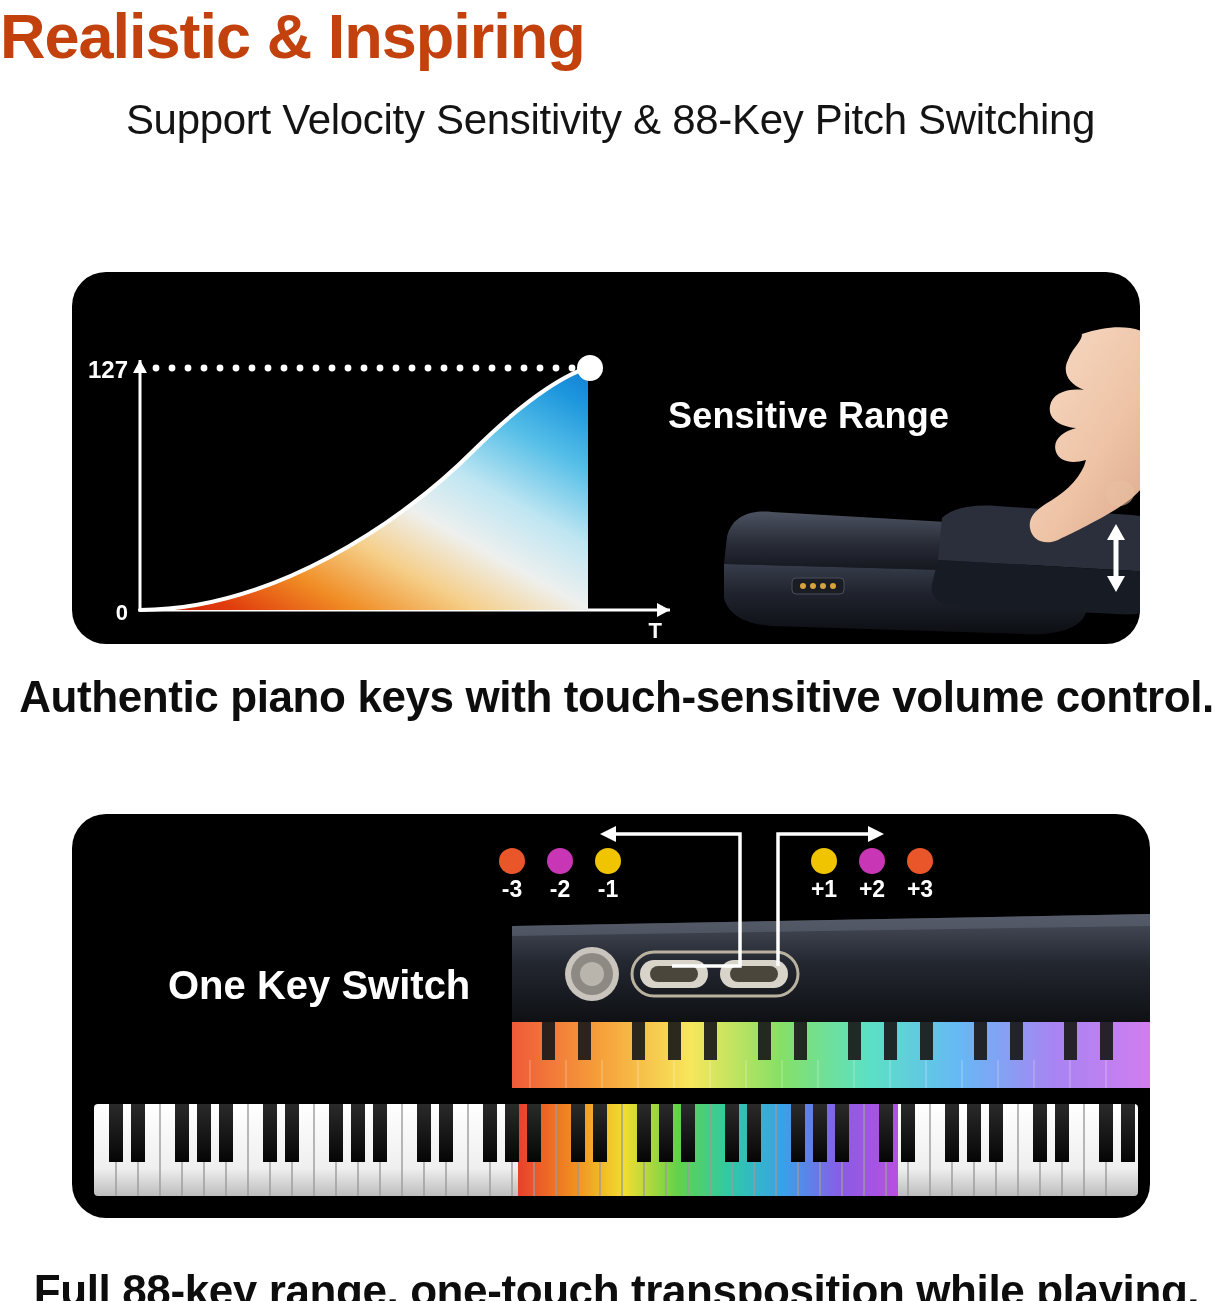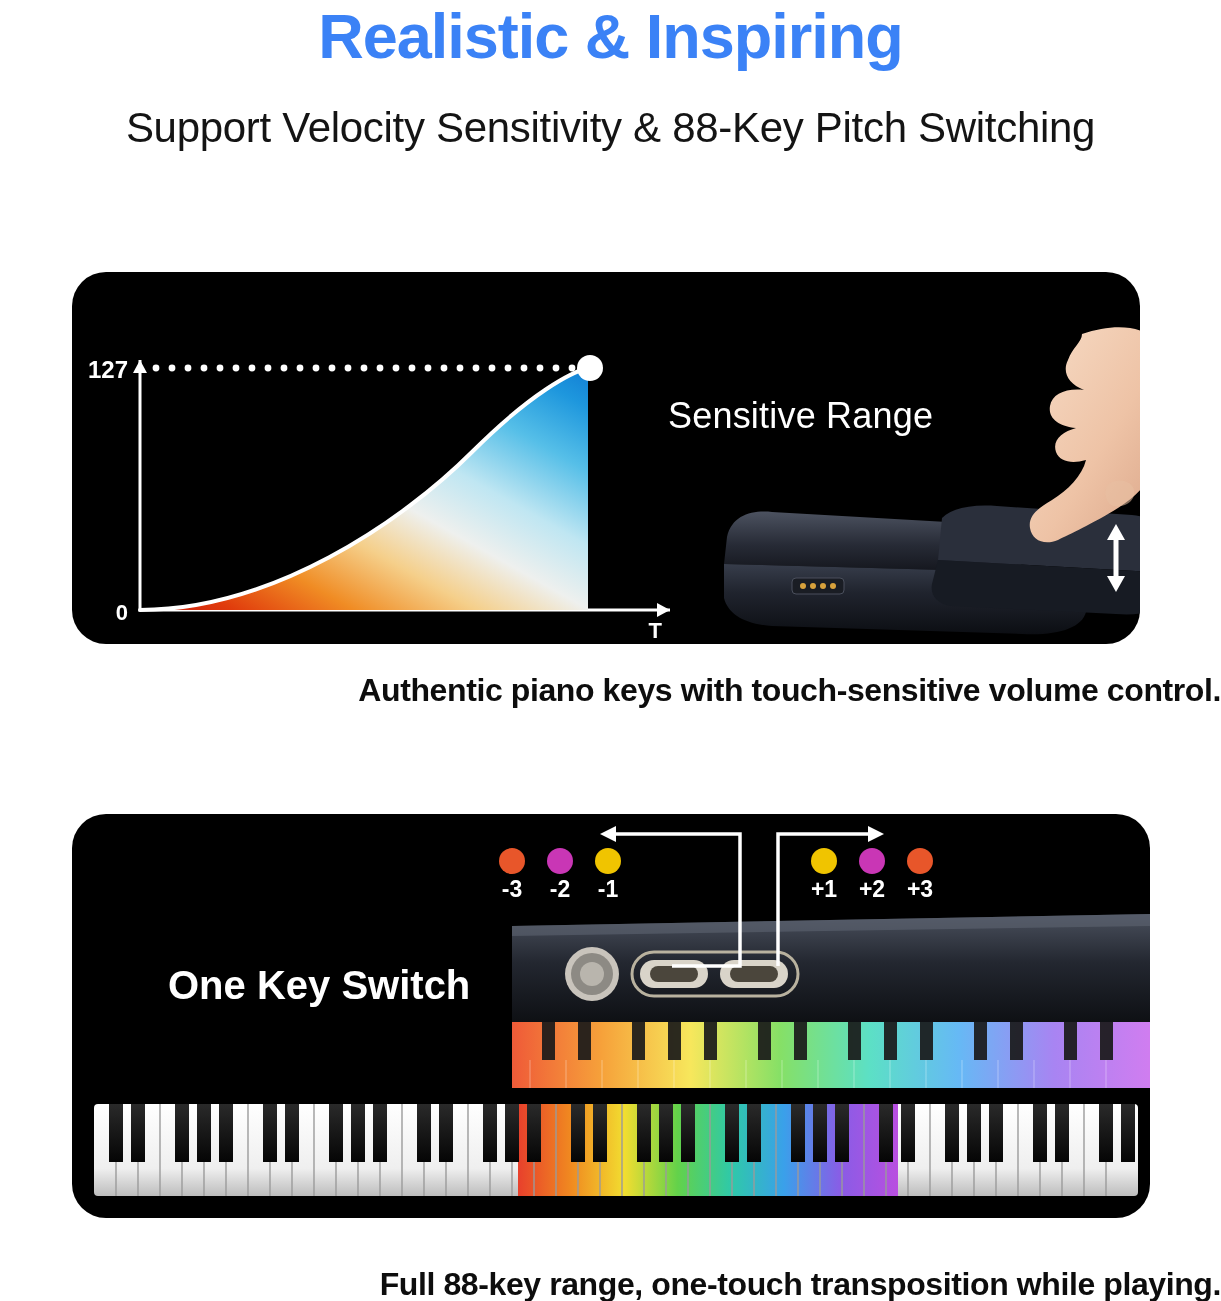--- a/index.html
+++ b/index.html
@@ -8,54 +8,53 @@
     width: 1221px; height: 1301px;
     background: #ffffff;
     font-family: "Liberation Sans", sans-serif;
     overflow: hidden;
   }
   .page { position: relative; width: 1221px; height: 1301px; background:#fff; }
 
   
   .title {
     position: absolute; top: 2px; left: 0; width: 1221px;
-    text-align: center;
+    text-align: left;
     font-size: 63px; font-weight: bold; letter-spacing: -1px;
-    color: #3b82f6; line-height: 1.08;
+    color: #c2410c; line-height: 1.08;
   }
   .subtitle {
     position: absolute; top: 96px; left: 0; width: 1221px;
     text-align: center;
     font-size: 42px; font-weight: 400; color: #141414;
     letter-spacing: -0.3px;
-    margin-top: 8px;
   }
 
   
   .panel {
     position: absolute;
     background: #000;
     border-radius: 34px;
     overflow: hidden;
   }
   #panel-sensitivity { left: 72px; top: 272px; width: 1068px; height: 372px; }
 
   .graph-svg { position:absolute; left:0; top:0; }
 
   .sensitive-label {
     position: absolute;
     left: 668px; top: 395px;
-    font-size: 36px; font-weight: normal; color: #fff;
+    font-size: 36px; font-weight: bold; color: #fff;
     letter-spacing: 0.2px;
     white-space: nowrap;
   }
 
   .caption {
-    position: absolute; left: 0; width: 1221px; text-align: right;
-    font-size: 32px; font-weight: bold; color: #0d0d0d;
+    position: absolute; left: 0; width: 1221px; text-align: center;
+    font-size: 44px; font-weight: bold; color: #0d0d0d;
     letter-spacing: -0.4px;
     padding-left: 12px;
   }
   #caption-1 { top: 672px; }
   #caption-2 { top: 1246px; margin-top: 20px; }
 
   
   #panel-keys { left: 72px; top: 814px; width: 1078px; height: 404px; }
 
   .one-key-switch {

